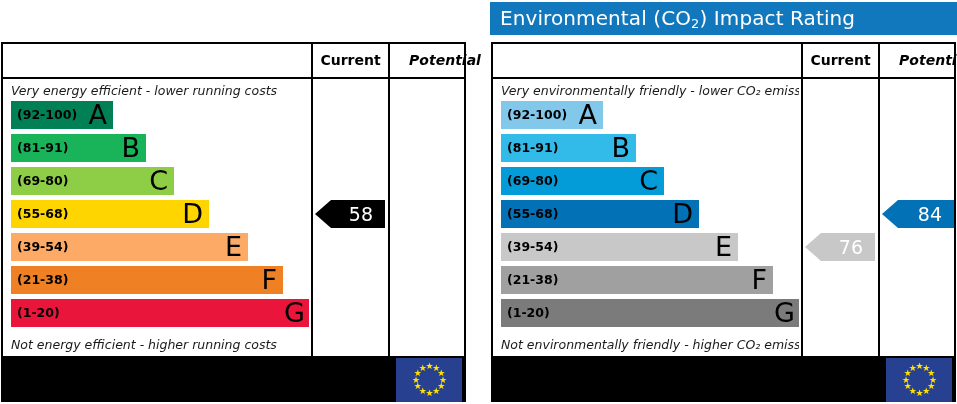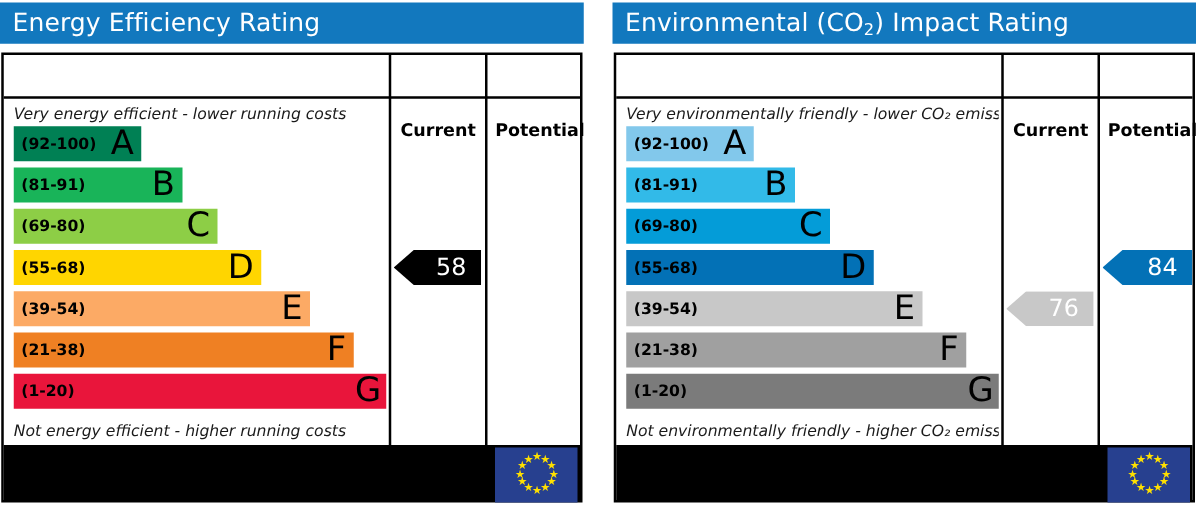--- a/index.html
+++ b/index.html
@@ -87,24 +87,23 @@
 
   .col-head {
     position: absolute;
     top: 0;
     height: 49px;
     line-height: 33px;
     text-align: center;
     font-size: 14px;
     font-weight: bold;
     color: #000000;
-    margin-top: 45px;
   }
   .col-head.current   { left: 310px; width: 75px; }
-  .col-head.potential { left: 391px; width: 76px; }
+  .col-head.potential { left: 404px; width: 76px; font-style: italic; }
 
   
   .scale {
     position: absolute;
     left: 0;
     top: 35px;
     width: 306px;
     height: 277px;
     overflow: hidden;
   }
@@ -203,21 +202,20 @@
     font-size: 9px;
     line-height: 7px;
     text-align: center;
   }
 </style>
 </head>
 <body>
 
 <div class="page">
   <div class="epc left">
-      <div class="epc-title">Energy Efficiency Rating</div>
       <div class="epc-table">
         <div class="col-sep c1"></div>
         <div class="col-sep c2"></div>
         <div class="row-sep header"></div>
         <div class="row-sep footer"></div>
         <div class="col-head current">Current</div>
         <div class="col-head potential">Potential</div>
         <div class="scale">
           <div class="caption bottom">Not energy efficient - higher running costs</div>
           <div class="caption top">Very energy efficient - lower running costs</div>

